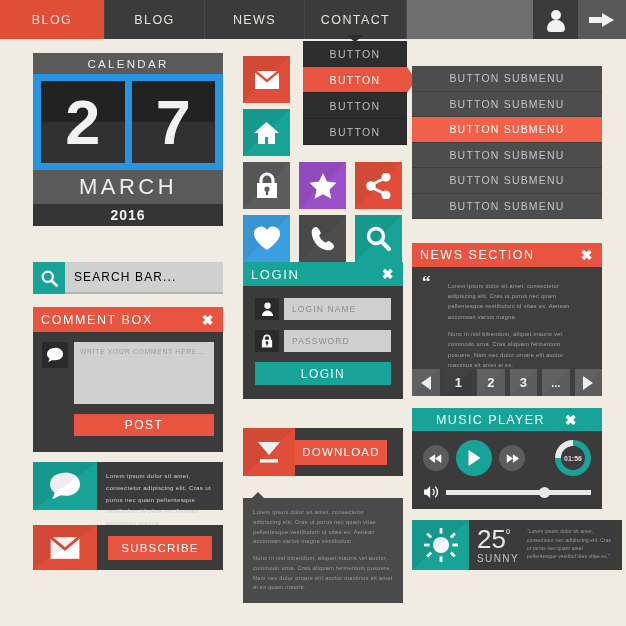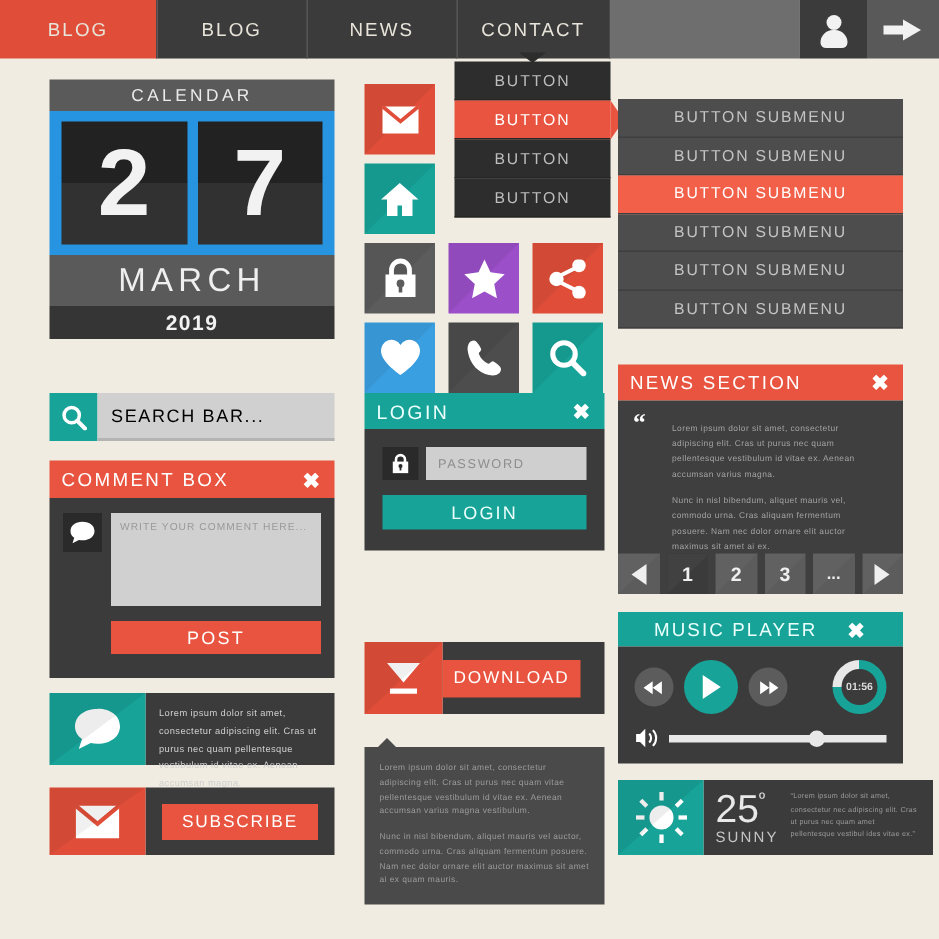--- a/index.html
+++ b/index.html
@@ -261,21 +261,21 @@
       <div class="cal-digit">
         <div class="split"></div>
           <span>2</span>
       </div>
       <div class="cal-digit">
         <div class="split"></div>
           <span>7</span>
       </div>
     </div>
     <div class="cal-month">MARCH</div>
-    <div class="cal-year">2019</div>
+    <div class="cal-year">2016</div>
   </div>
 
   <div class="abs icongrid">
     <div class="ico" style="left:0;top:0;background:#e04e39">
       <svg class="g" width="26" height="20" viewBox="0 0 26 20">
           <path d="M1 1h24v18H1z" fill="#fff"></path>
           <path d="M1 1l12 10L25 1" fill="none" stroke="#e04e39" stroke-width="2.4"></path>
         </svg>
     </div>
     <div class="ico" style="left:0;top:53px;background:#17a398">
@@ -349,20 +349,29 @@
       <div class="cb-post">POST</div>
     </div>
   </div>
 
   <div class="abs loginbox">
     <div class="lg-head">
       <span>LOGIN</span>
       <span class="xmark">✖</span>
     </div>
     <div class="lg-body">
+      <div class="lg-field">
+        <div class="lg-ico">
+          <svg width="13" height="14" viewBox="0 0 14 15">
+              <circle cx="7" cy="4" r="3.4" fill="#fff"></circle>
+              <path d="M1 15c0-3.3 2.7-6 6-6s6 2.7 6 6z" fill="#fff"></path>
+            </svg>
+        </div>
+        <div class="lg-inp">LOGIN NAME</div>
+      </div>
       <div class="lg-field">
         <div class="lg-ico">
           <svg width="12" height="14" viewBox="0 0 14 16">
               <path d="M3.5 7V5a3.5 3.5 0 017 0v2" fill="none" stroke="#fff" stroke-width="2"></path>
               <rect x="1" y="6.5" width="12" height="9" fill="#fff"></rect>
               <circle cx="7" cy="10" r="1.6" fill="#2a2a2a"></circle>
               <rect x="6.3" y="10" width="1.4" height="3.4" fill="#2a2a2a"></rect>
             </svg>
         </div>
         <div class="lg-inp">PASSWORD</div>

